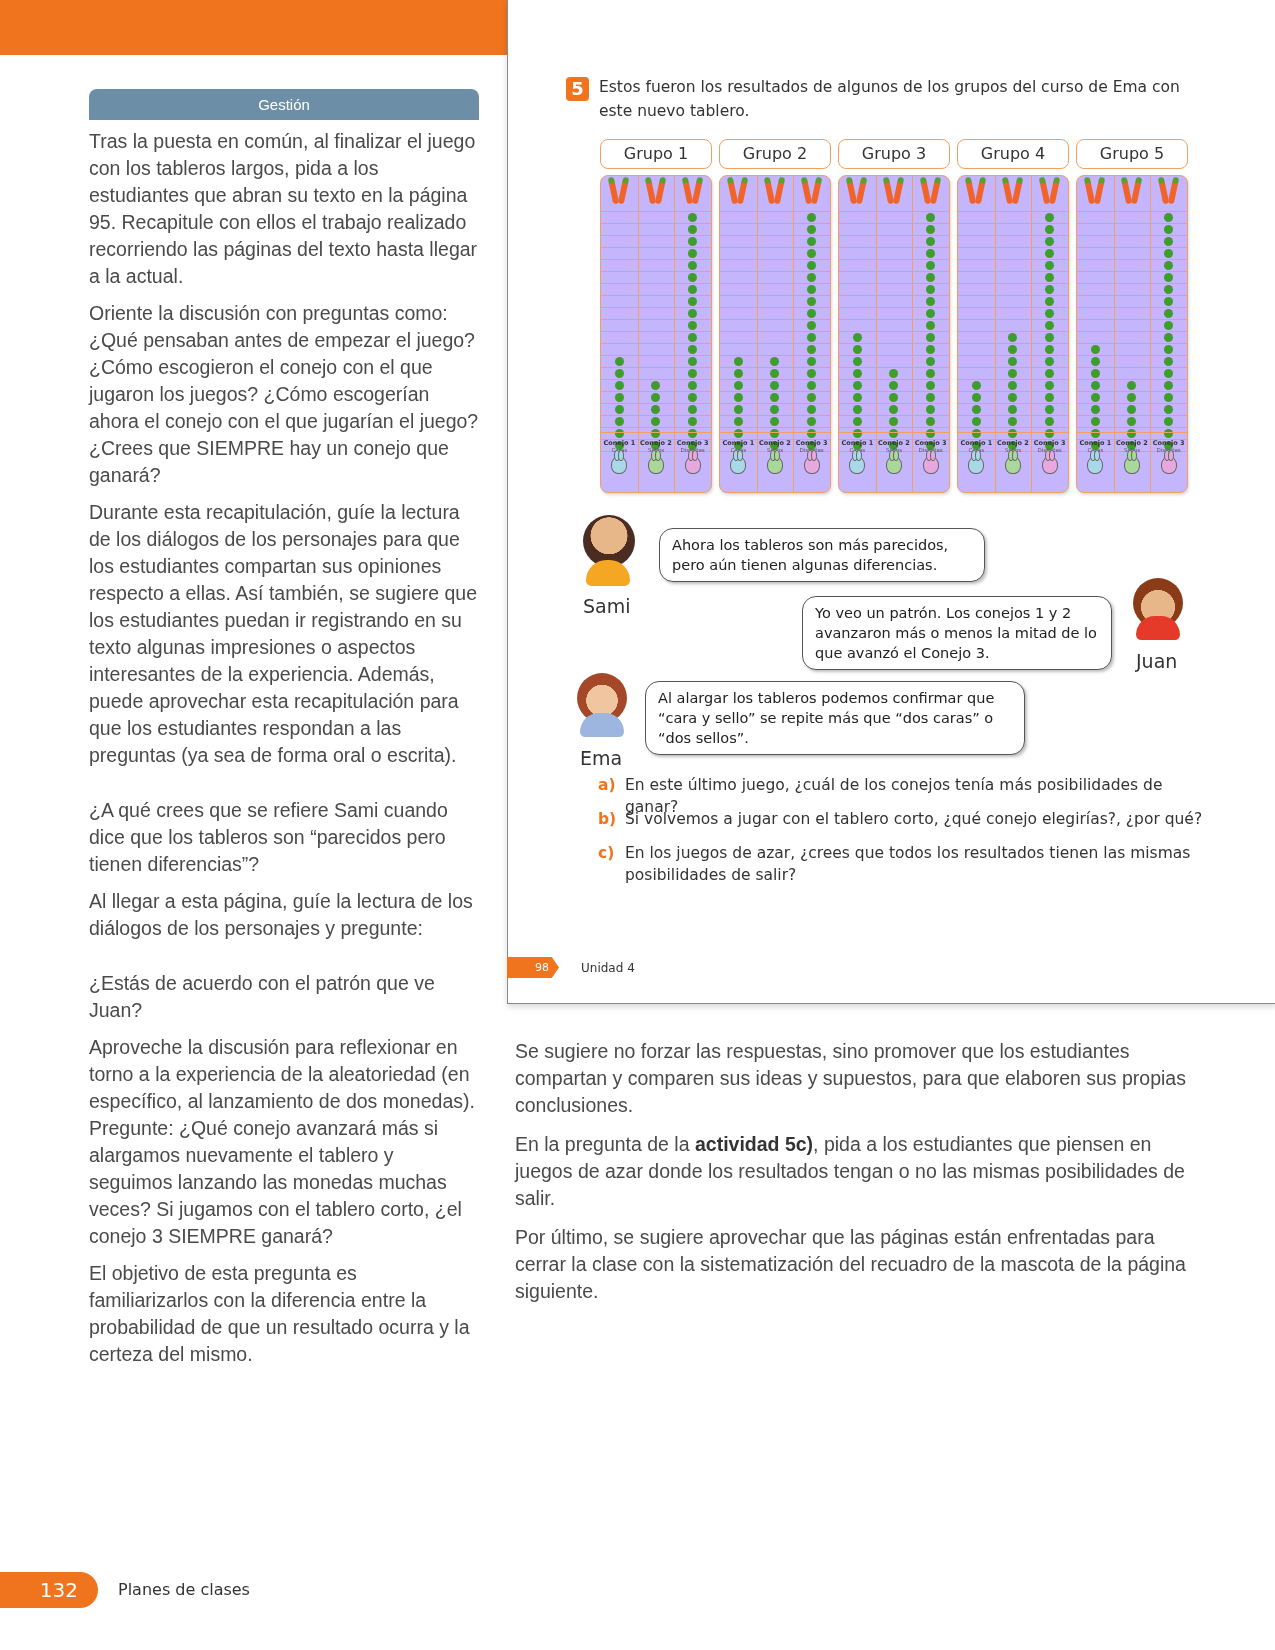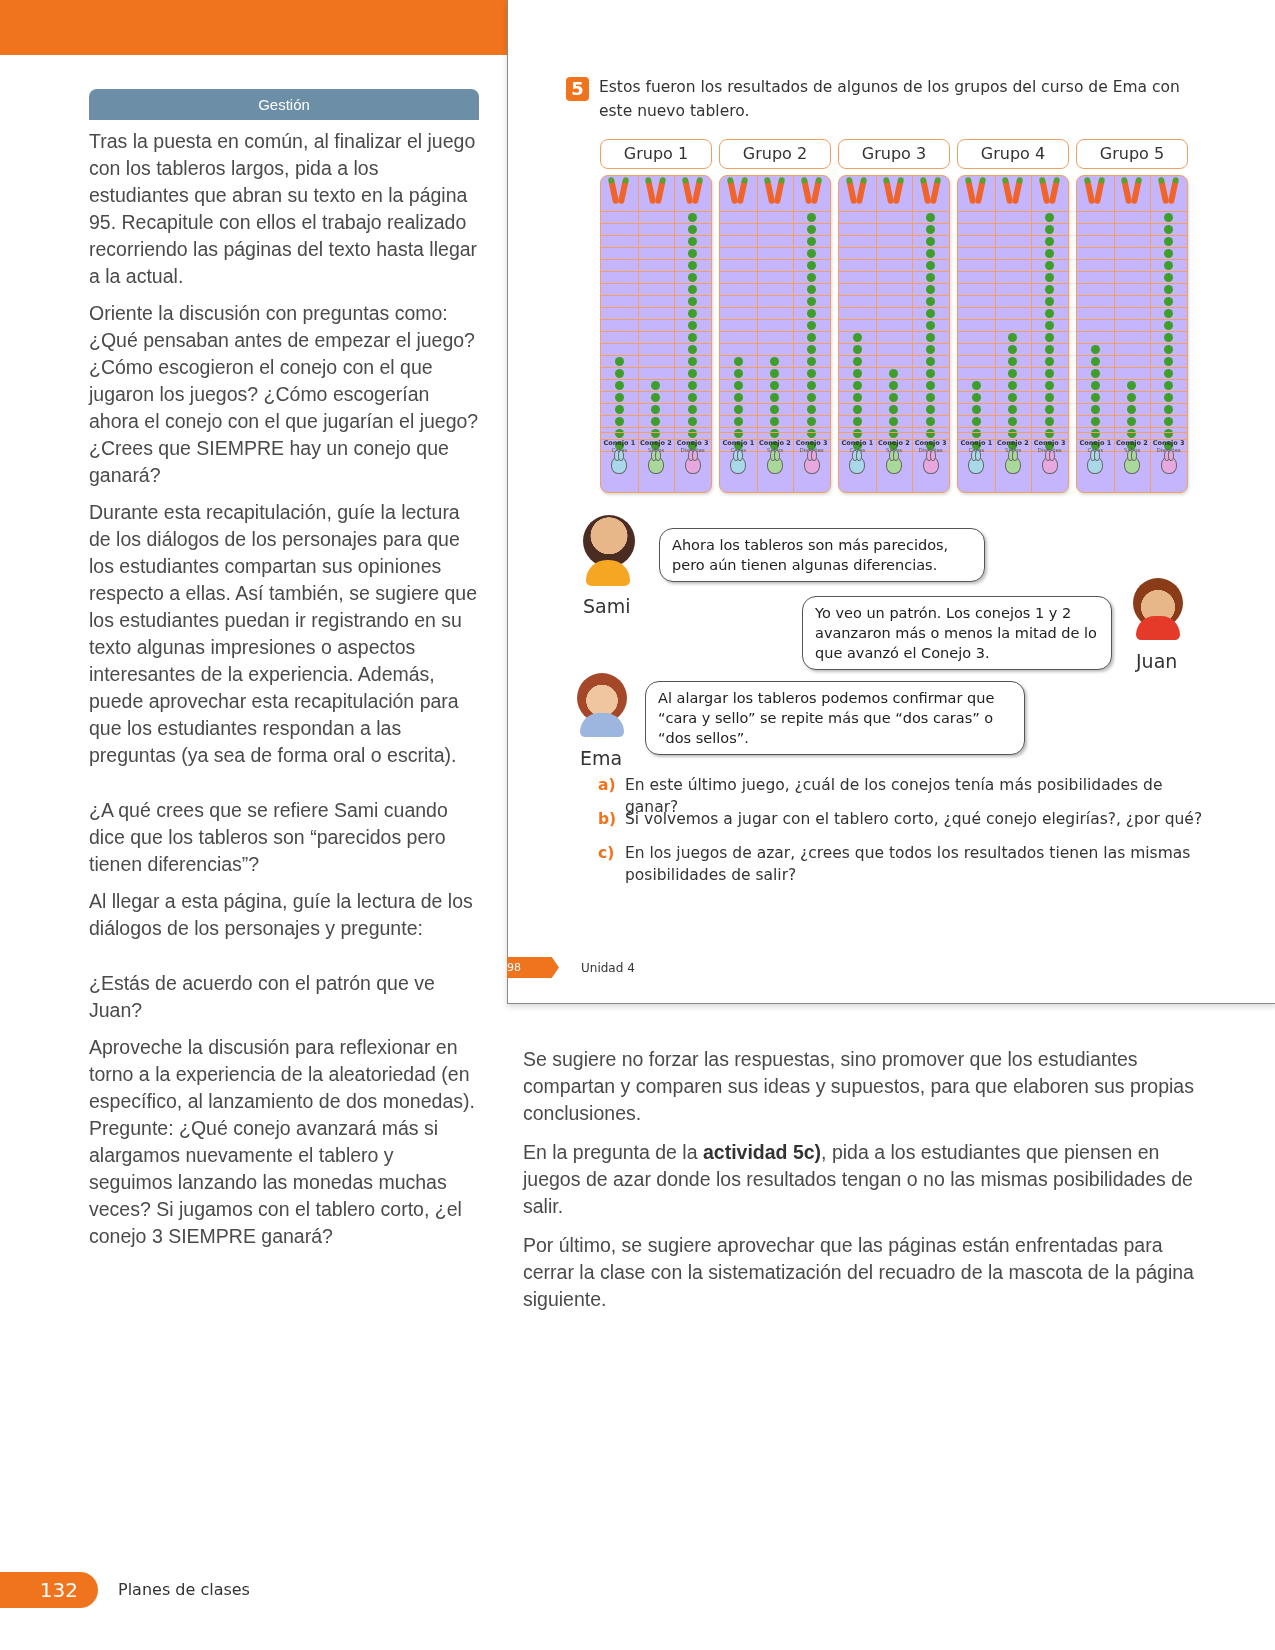--- a/index.html
+++ b/index.html
@@ -29,40 +29,41 @@
   .rab-sub{font-size:5.5px;color:#555;}
   .rabbit{width:14px;height:16px;margin:3px auto 0 auto;border-radius:50% 50% 45% 45%;position:relative;}
   .rabbit::before,.rabbit::after{content:"";position:absolute;top:-7px;width:4px;height:9px;border-radius:50%;background:inherit;border:1px solid #666;}
   .rabbit::before{left:2px;} .rabbit::after{right:2px;}
   .char-name{position:absolute;font-size:19px;color:#333;}
   .bubble{position:absolute;background:#fff;border:1.5px solid #555;border-radius:14px;padding:6px 12px;font-size:14.5px;line-height:20px;color:#222;box-shadow:2px 2px 3px rgba(0,0,0,0.25);}
   .avatar{position:absolute;border-radius:50%;}
   .q{position:absolute;left:598px;width:600px;font-size:15.5px;line-height:22px;color:#333;}
   .q b{color:#f0741d;}
   .q .qt{position:absolute;left:27px;top:0;width:580px;}
-  .sp-num{position:absolute;left:507px;top:957px;width:52px;height:21px;background:#f0741d;color:#fff;font-size:11px;padding-right:10px;line-height:21px;box-sizing:border-box;clip-path:polygon(0 0,86% 0,100% 50%,86% 100%,0 100%);}
+  .sp-num{position:absolute;left:507px;top:957px;width:52px;height:21px;background:#f0741d;color:#fff;font-size:11px;text-align:right;padding-right:10px;line-height:21px;box-sizing:border-box;clip-path:polygon(0 0,86% 0,100% 50%,86% 100%,0 100%);}
   .sp-unit{position:absolute;left:581px;top:961px;font-size:12px;color:#333;}
-  .rp{position:absolute;left:507px;width:680px;font-family:"Liberation Sans",sans-serif;font-size:19.5px;line-height:27px;color:#4a4a4a;margin:16px;}
+  .rp{position:absolute;left:507px;width:680px;font-family:"Liberation Sans",sans-serif;font-size:19.5px;line-height:27px;color:#4a4a4a;margin:8px;}
   .pagenum{position:absolute;left:0;top:1572px;width:98px;height:36px;background:#f0741d;color:#fff;font-size:20px;line-height:36px;text-align:right;padding-right:20px;box-sizing:border-box;border-radius:0 18px 18px 0;}
   .pagelabel{position:absolute;left:118px;top:1580px;font-size:16px;color:#333;}
 </style>
 </head>
 <body>
 
 <div class="topbar"></div>
 
 <div class="left-col">
   <div class="gestion">Gestión</div>
   <p class="lp first">Tras la puesta en común, al finalizar el juego con los tableros largos, pida a los estudiantes que abran su texto en la página 95. Recapitule con ellos el trabajo realizado recorriendo las páginas del texto hasta llegar a la actual.</p>
   <p class="lp"><span>Oriente la discusión con preguntas como: </span><span class="it">¿Qué pensaban antes de empezar el juego? ¿Cómo escogieron el conejo con el que jugaron los juegos? ¿Cómo escogerían ahora el conejo con el que jugarían el juego? ¿Crees que SIEMPRE hay un conejo que ganará?</span></p>
   <p class="lp">Durante esta recapitulación, guíe la lectura de los diálogos de los personajes para que los estudiantes compartan sus opiniones respecto a ellas. Así también, se sugiere que los estudiantes puedan ir registrando en su texto algunas impresiones o aspectos interesantes de la experiencia. Además, puede aprovechar esta recapitulación para que los estudiantes respondan a las preguntas (ya sea de forma oral o escrita).</p>
   <p class="lp it">¿A qué crees que se refiere Sami cuando dice que los tableros son “parecidos pero tienen diferencias”?</p>
   <p class="lp">Al llegar a esta página, guíe la lectura de los diálogos de los personajes y pregunte:</p>
   <p class="lp it">¿Estás de acuerdo con el patrón que ve Juan?</p>
   <p class="lp"><span>Aproveche la discusión para reflexionar en torno a la experiencia de la aleatoriedad (en específico, al lanzamiento de dos monedas). Pregunte: </span><span class="it">¿Qué conejo avanzará más si alargamos nuevamente el tablero y seguimos lanzando las monedas muchas veces? Si jugamos con el tablero corto, ¿el conejo 3 SIEMPRE ganará?</span></p>
+  <p class="lp">El objetivo de esta pregunta es familiarizarlos con la diferencia entre la probabilidad de que un resultado ocurra y la certeza del mismo.</p>
 </div>
 
 <div class="student"></div>
 
 <div class="act-num hand">5</div>
 <div class="act-text hand">Estos fueron los resultados de algunos de los grupos del curso de Ema con este nuevo tablero.</div>
 
 <div id="boards">
     <div class="board" style="left: 600px; width: 110px;">
       <div class="col" style="left: 0px; width: 36.6667px;">

